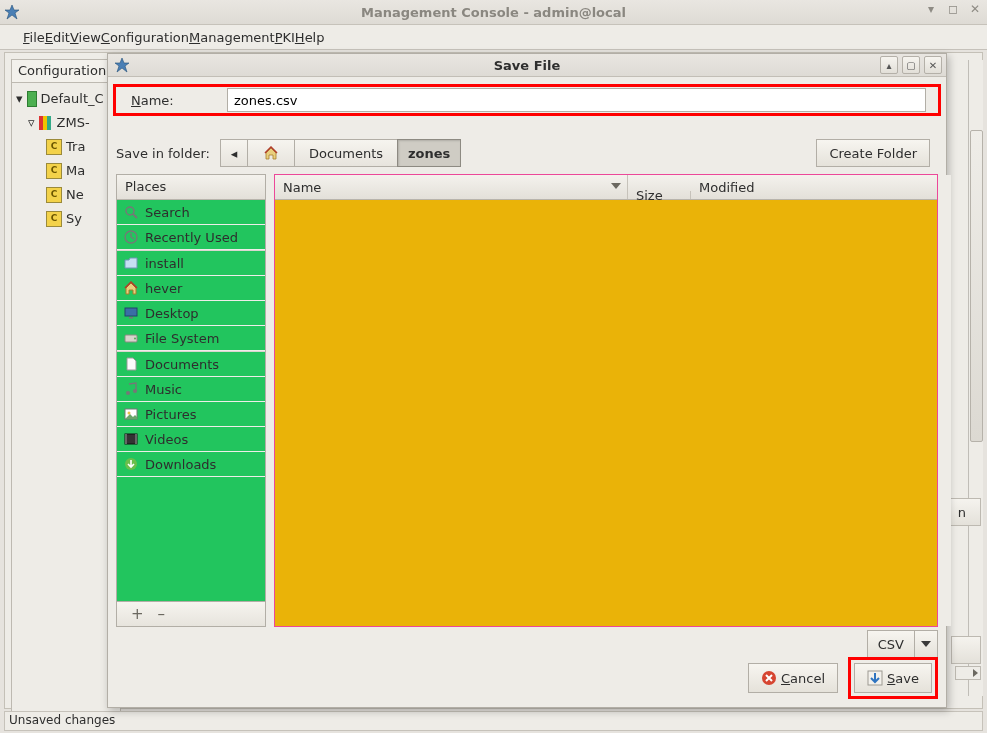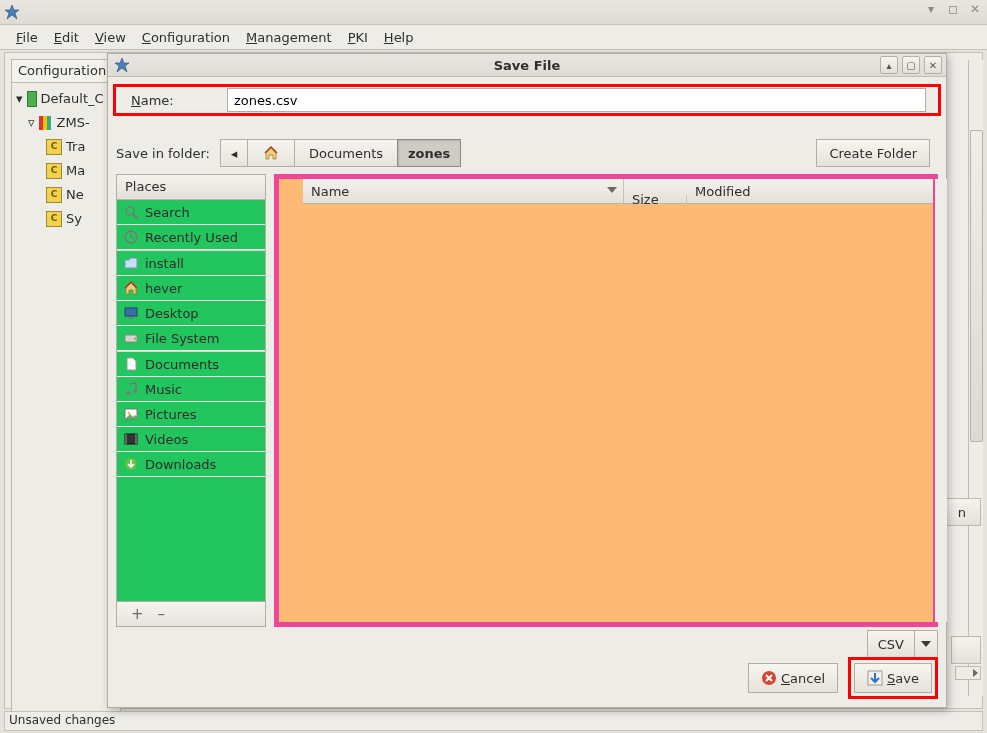--- a/index.html
+++ b/index.html
@@ -40,22 +40,21 @@
   }
   .titlebar .winbtns span {
     width: 16px; text-align: center;
   }
   .menubar {
     height: 24px;
     background: #eeece7;
     border-bottom: 1px solid #c5c1ba;
     display: flex;
     align-items: center;
-    padding: 0 16px;
-    gap: 16px;
+    padding: 0 23px;
   }
   .menubar span { cursor: default; }
   .main {
     position: absolute;
     top: 48px; left: 0; right: 0; bottom: 20px;
     background: #eeece7;
     border: 1px solid #c4c0b7;
     margin: 4px;
   }
   .left-pane {
@@ -210,24 +209,23 @@
     height:24px;border-top:1px solid #b2aea6;
     display:flex;align-items:center;justify-content:flex-start;
     gap:14px;padding-left:14px;
     background:linear-gradient(#f6f4ef,#e7e4dd);
     font-size:15px;color:#6b6860;
     margin-top:auto;
   }
 
   .filelist {
     flex:1;
-    border:5px solid #ec4899;
-    background:#fdba74;
+    border:1px solid #ec4899;
+    background:#eab308;
     position:relative;
-    padding-left:24px;
   }
   .filelist .cols {
     height:24px; display:flex;
     background:linear-gradient(#f4f2ed,#e3e0d9);
     border-bottom:1px solid #b8b4ac;
   }
   .filelist .cols .c {
     border-right:1px solid #c6c2ba;
     display:flex;align-items:center;padding:0 8px;
     position:relative;
@@ -305,20 +303,21 @@
 </style>
 </head>
 <body>
 
 <div class="titlebar">
   <span class="appicon">
     <svg width="16" height="16">
         <path d="M8 1 L10 6 L15 6 L11 9 L13 15 L8 11 L3 15 L5 9 L1 6 L6 6 Z" fill="#4a7fb5" stroke="#24507a" stroke-width=".6"></path>
       </svg>
   </span>
+  <span class="title">Management Console - admin@local</span>
   <div class="winbtns">
     <span>▾</span>
     <span>◻</span>
     <span>✕</span>
   </div>
 </div>
 
 <div class="menubar">
   <span class="und">File</span>
   <span class="und">Edit</span>

